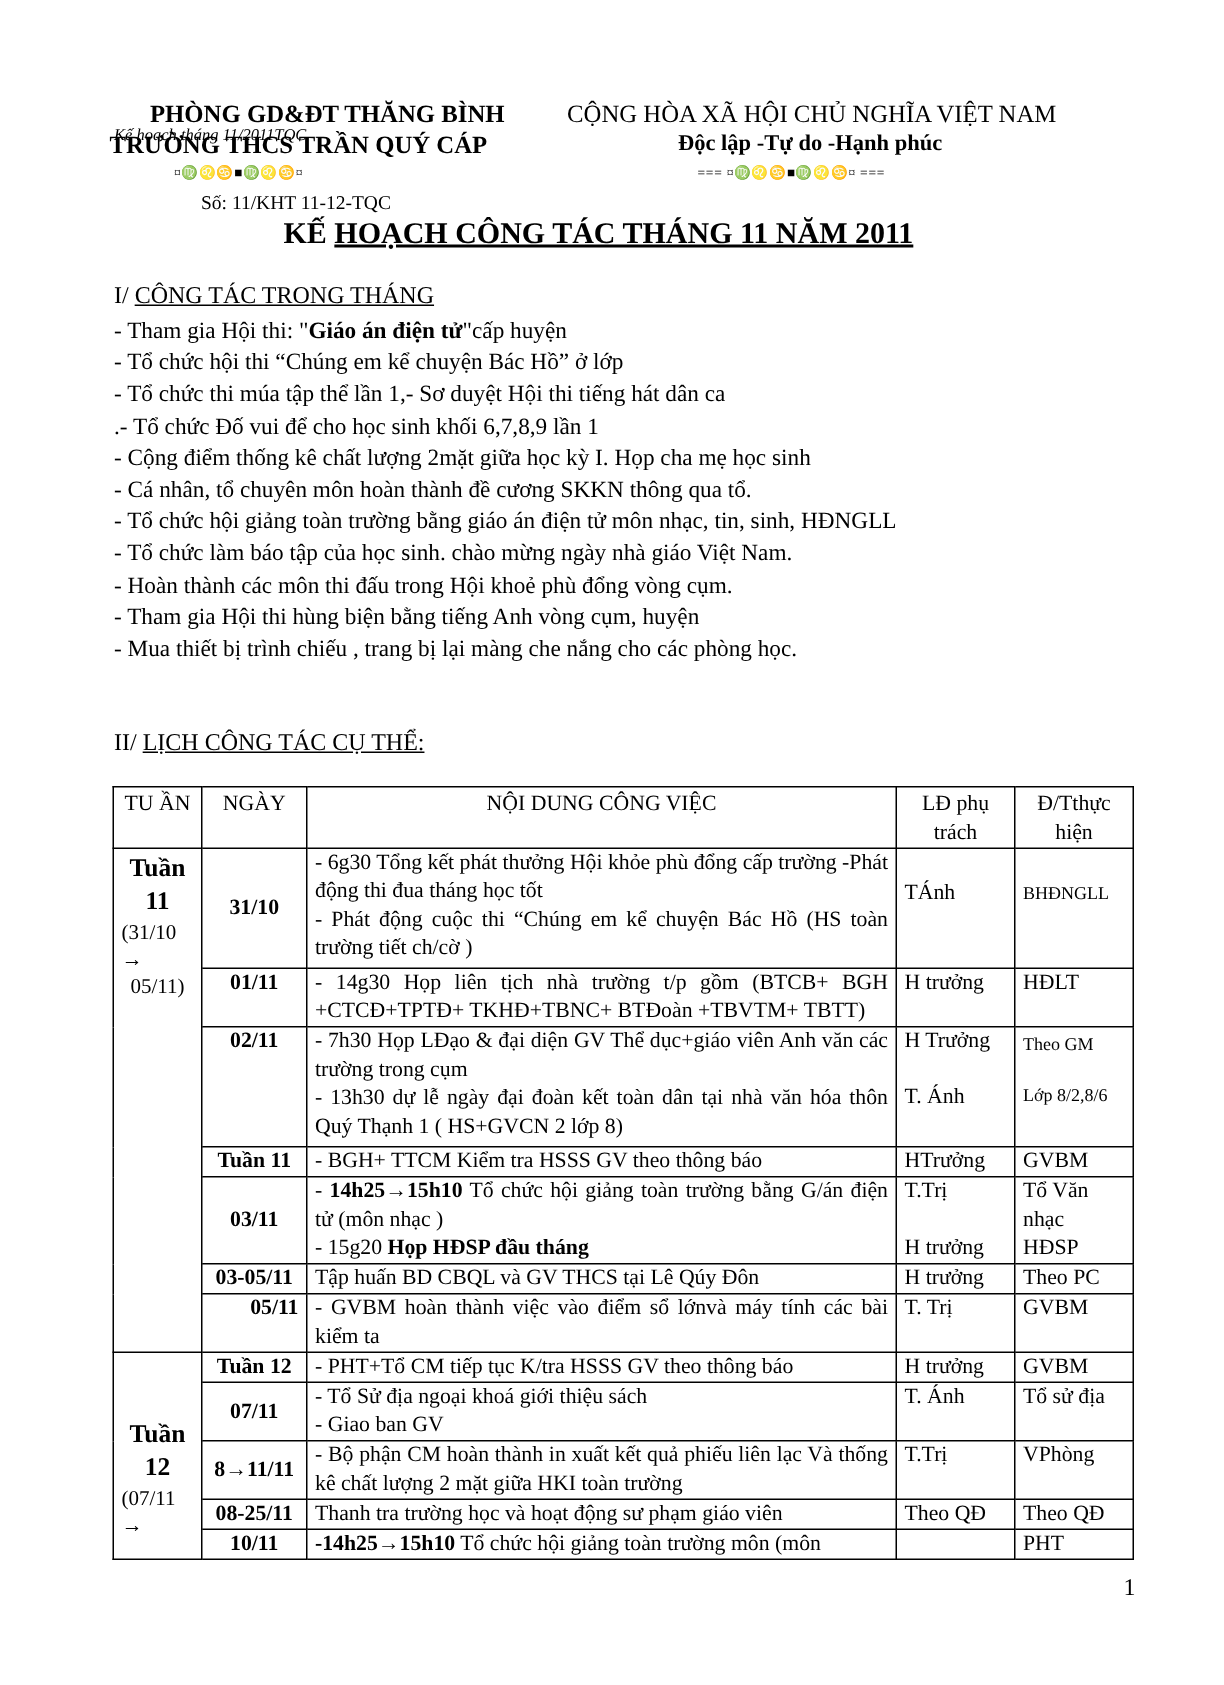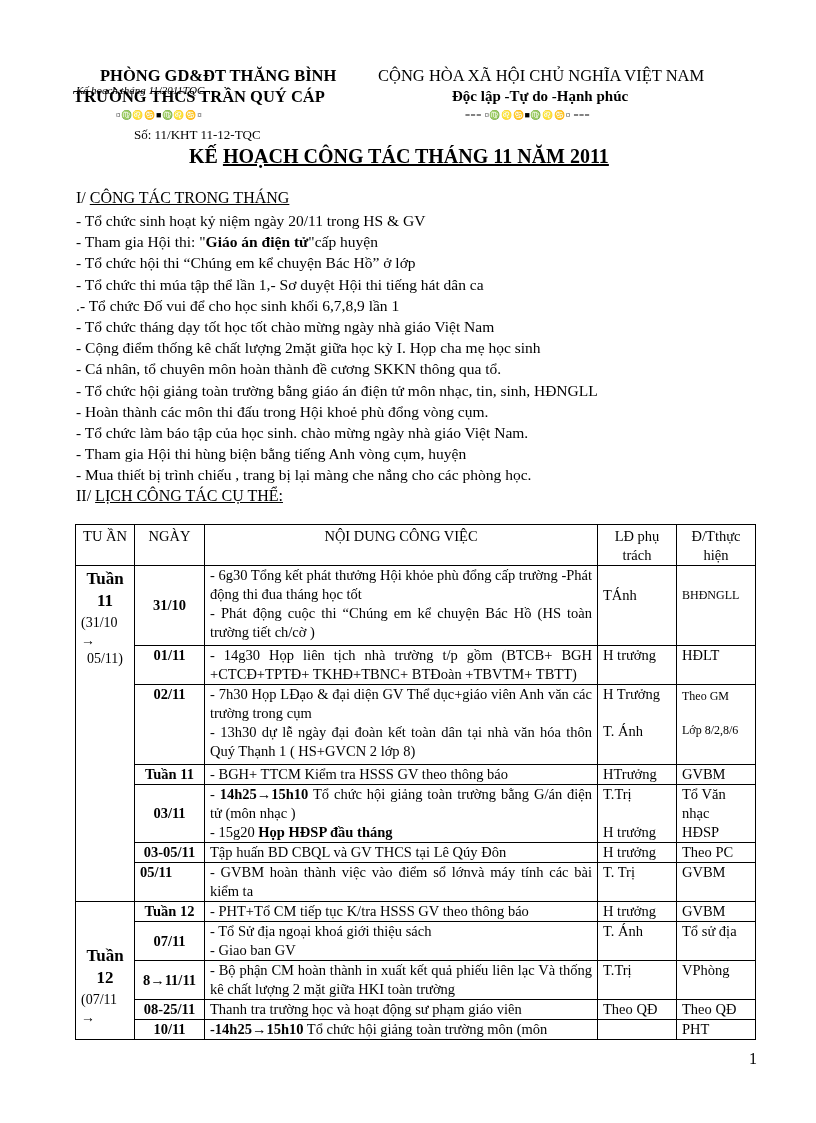--- a/index.html
+++ b/index.html
@@ -47,31 +47,29 @@
 
 <div class="abs title" style="left:189px; top:145px;">
   <span>KẾ </span><span class="u">HOẠCH CÔNG TÁC THÁNG 11 NĂM 2011</span>
 </div>
 
 <div class="abs sec" style="left:76px; top:189px;">
   <span>I/ </span><span class="u">CÔNG TÁC  TRONG  THÁNG</span>
 </div>
 
 <div class="items item">
-  <div><span>- Tổ chức sinh hoạt kỷ niệm ngày  20/11 trong HS &amp; GV</span></div>
   <div><span>- Tham  gia Hội thi: "</span><b>Giáo án điện tử</b><span>"cấp  huyện</span></div>
   <div><span>- Tổ chức hội thi “Chúng  em kể chuyện Bác Hồ”  ở lớp</span></div>
   <div><span>- Tổ chức thi múa tập thể lần 1,- Sơ duyệt Hội thi tiếng hát  dân ca</span></div>
   <div><span>.- Tổ chức Đố vui để cho học sinh khối 6,7,8,9 lần 1</span></div>
-  <div><span>- Tổ chức tháng  dạy tốt học tốt chào mừng ngày  nhà giáo Việt Nam</span></div>
   <div><span>- Cộng điểm thống kê chất lượng 2mặt giữa học kỳ I. Họp cha mẹ học sinh</span></div>
   <div><span>- Cá nhân,  tổ chuyên  môn hoàn thành đề cương SKKN thông qua tổ.</span></div>
   <div><span>- Tổ chức hội giảng toàn trường bằng giáo án điện tử môn nhạc, tin, sinh, HĐNGLL</span></div>
+  <div><span>- Tổ chức làm báo tập của học sinh.  chào mừng ngày  nhà  giáo Việt Nam.</span></div>
   <div><span>- Hoàn thành các môn thi đấu trong Hội khoẻ phù đổng vòng  cụm.</span></div>
-  <div><span>- Tổ chức làm báo tập của học sinh.  chào mừng ngày  nhà  giáo Việt Nam.</span></div>
   <div><span>- Tham  gia Hội thi  hùng  biện bằng tiếng Anh  vòng  cụm, huyện</span></div>
   <div><span>- Mua thiết bị  trình chiếu , trang bị lại màng  che nắng  cho các phòng  học.</span></div>
 </div>
 
 <div class="abs sec" style="left:76px; top:487px;">
   <span>II/ </span><span class="u">LỊCH CÔNG TÁC CỤ THỂ:</span>
 </div>
 
 <table class="sched">
   <colgroup>
@@ -154,21 +152,21 @@
   </tr>
   <tr style="height:19px;">
     <td class="date">03-05/11</td>
     <td class="content">
           <div>Tập huấn  BD  CBQL và GV  THCS tại  Lê Qúy Đôn</div>
         </td>
     <td>H trưởng</td>
     <td>Theo  PC</td>
   </tr>
   <tr style="height:38px;">
-    <td class="date date-top" style="text-align:left;">05/11</td>
+    <td class="date date-top" style="text-align:right;">05/11</td>
     <td class="content">
           <div>- GVBM  hoàn thành việc vào điểm sổ lớnvà máy tính các bài kiểm ta</div>
         </td>
     <td>T. Trị</td>
     <td>GVBM</td>
   </tr>
 
   <tr style="height:19px;">
     <td class="c-week" rowspan="6" style="vertical-align:middle; padding-top:28px;">
       <div class="week-big">Tuần</div>

